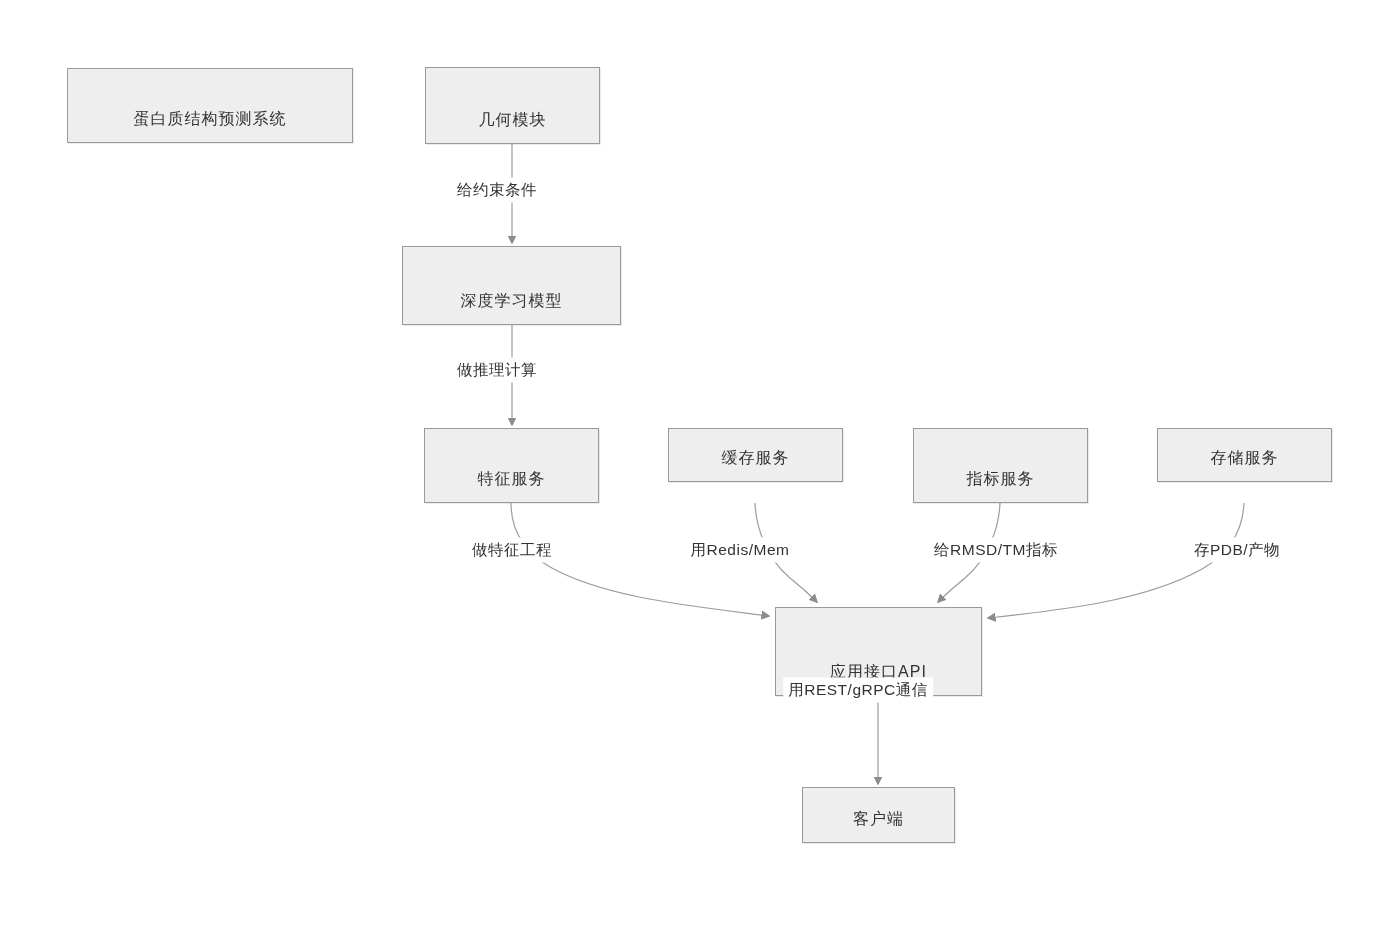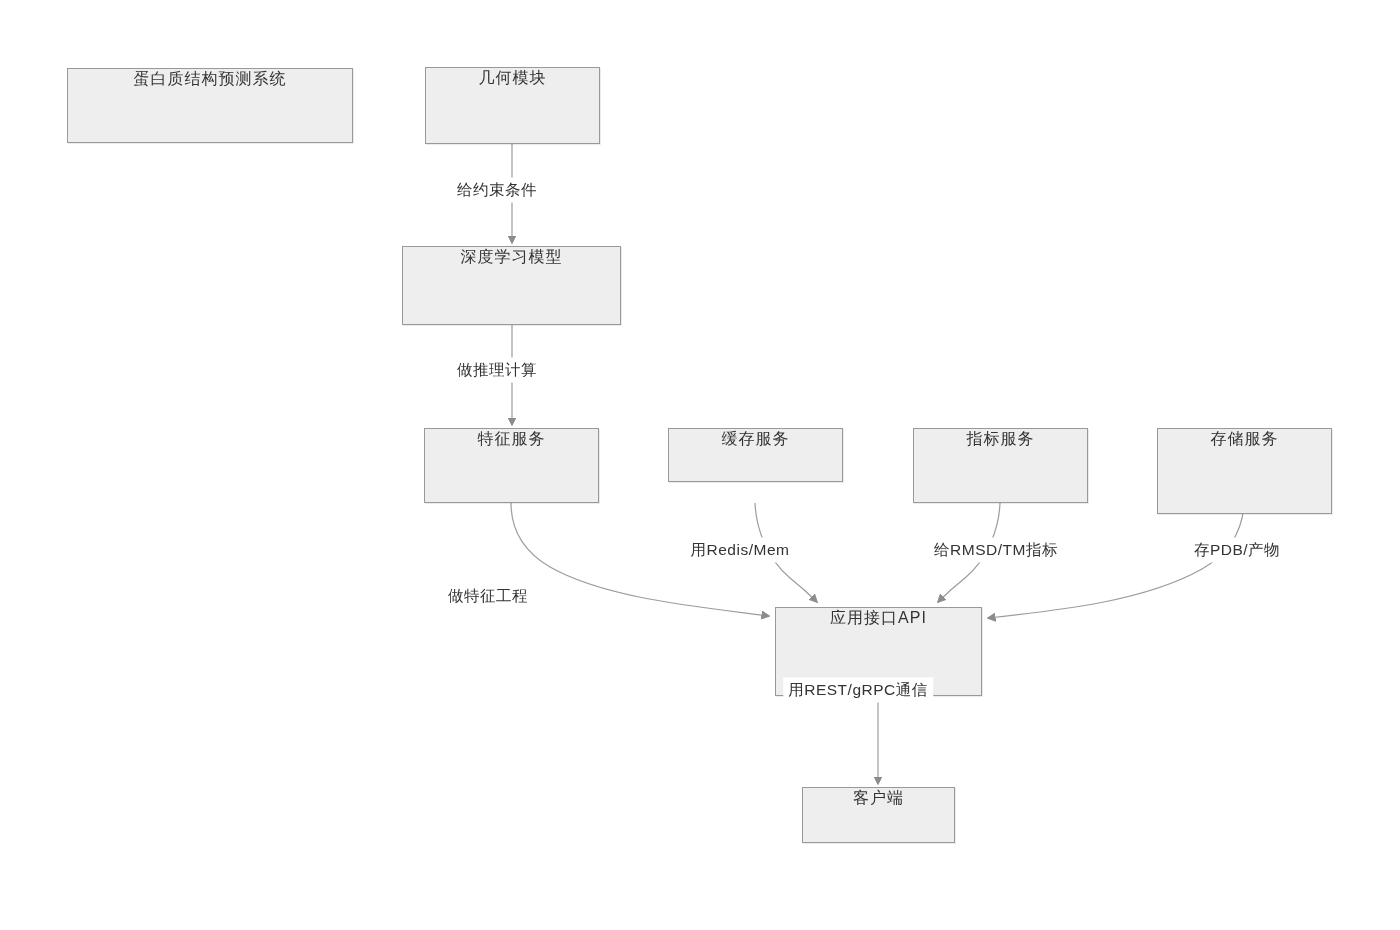--- a/index.html
+++ b/index.html
@@ -31,21 +31,21 @@
     fill: var(--arrow-color, #8c8c8c);
     stroke: var(--arrow-color, #8c8c8c);
   }
   .node {
     position: absolute;
     box-sizing: border-box;
     background: var(--node-fill, #eeeeee);
     border: 1px solid var(--node-border, #999999);
     box-shadow: 1px 1px 0 rgba(0,0,0,0.08);
     display: flex;
-    align-items: flex-start;
+    align-items: flex-end;
     justify-content: center;
     padding-bottom: 12px;
   }
   .node-label {
     color: var(--text-color, #333333);
     font-size: 16px;
     letter-spacing: 1px;
     white-space: nowrap;
   }
   .edge-label {
@@ -103,37 +103,37 @@
   </div>
 
   <div class="node" style="left:668px; top:428px; width:175px; height:54px;">
     <span class="node-label">缓存服务</span>
   </div>
 
   <div class="node" style="left:913px; top:428px; width:175px; height:75px;">
     <span class="node-label">指标服务</span>
   </div>
 
-  <div class="node" style="left:1157px; top:428px; width:175px; height:86px;">
+  <div class="node" style="left:1157px; top:428px; width:175px; height:54px;">
     <span class="node-label">存储服务</span>
   </div>
 
   <div class="node" style="left:775px; top:607px; width:207px; height:89px;">
     <span class="node-label">应用接口API</span>
   </div>
 
   <div class="node" style="left:802px; top:787px; width:153px; height:56px;">
     <span class="node-label">客户端</span>
   </div>
 
   <div class="edge-label" style="left:497px; top:190px;">给约束条件</div>
 
   <div class="edge-label" style="left:497px; top:370px;">做推理计算</div>
 
-  <div class="edge-label" style="left:488px; top:550px;margin-top:46px;">做特征工程</div>
+  <div class="edge-label" style="left:512px; top:550px;">做特征工程</div>
 
   <div class="edge-label" style="left:740px; top:550px;">用Redis/Mem</div>
 
   <div class="edge-label" style="left:996px; top:550px;">给RMSD/TM指标</div>
 
   <div class="edge-label" style="left:1237px; top:550px;">存PDB/产物</div>
 
   <div class="edge-label" style="left:858px; top:690px;">用REST/gRPC通信</div>
 
 </div>

